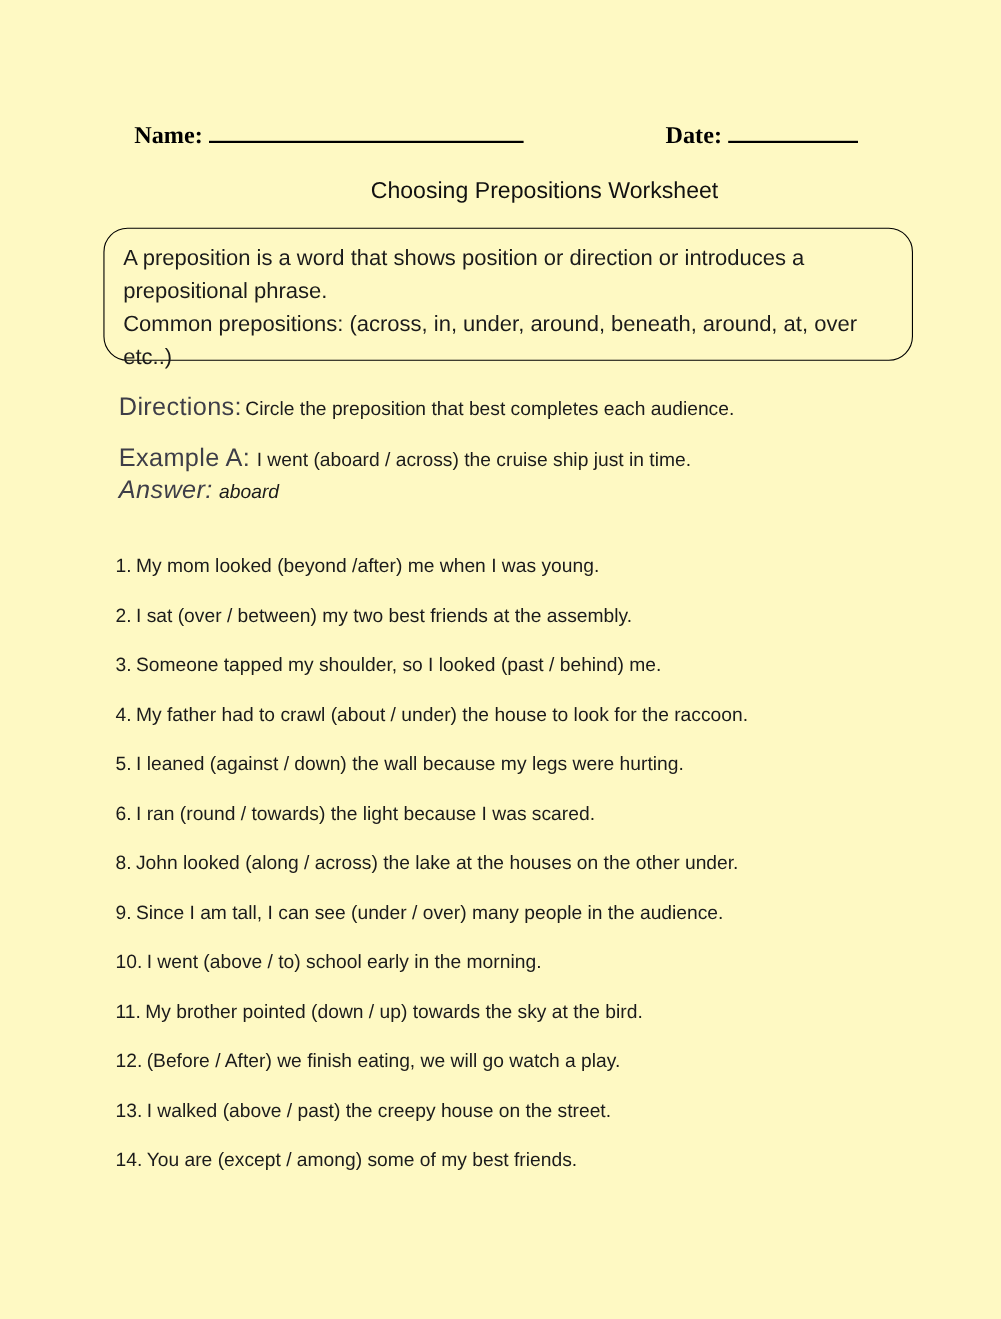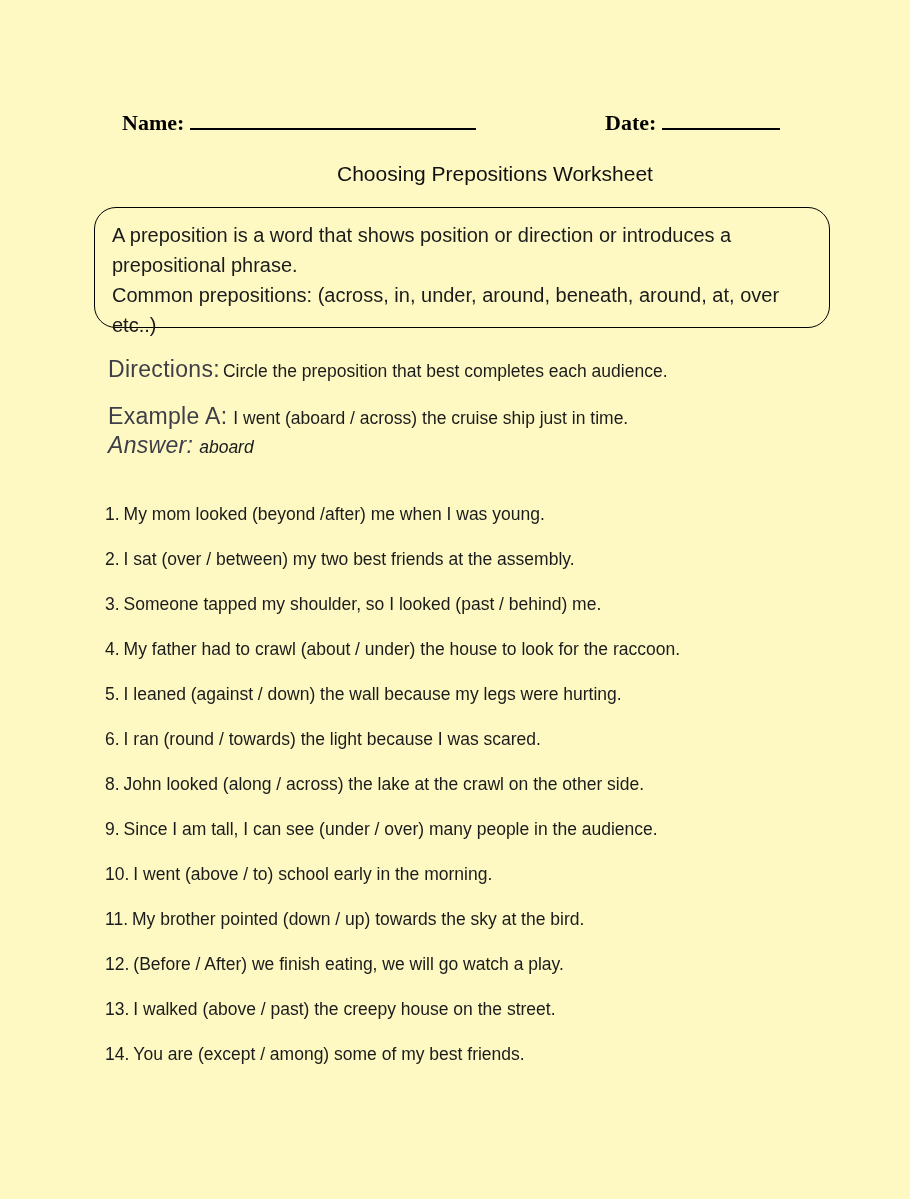--- a/index.html
+++ b/index.html
@@ -152,21 +152,21 @@
     <span class="dim-label">Answer:</span><span class="answer-text">aboard</span>
   </div>
 
   <div class="question-list">
     <div class="question-item"><span class="q-num">1.</span><span>My mom looked (beyond /after) me when I was young.</span></div>
     <div class="question-item"><span class="q-num">2.</span><span>I sat (over / between) my two best friends at the assembly.</span></div>
     <div class="question-item"><span class="q-num">3.</span><span>Someone tapped my shoulder, so I looked (past / behind) me.</span></div>
     <div class="question-item"><span class="q-num">4.</span><span>My father had to crawl (about / under) the house to look for the raccoon.</span></div>
     <div class="question-item"><span class="q-num">5.</span><span>I leaned (against / down) the wall because my legs were hurting.</span></div>
     <div class="question-item"><span class="q-num">6.</span><span>I ran (round / towards) the light because I was scared.</span></div>
-    <div class="question-item"><span class="q-num">8.</span><span>John looked (along / across) the lake at the crawl on the other side.</span></div>
+    <div class="question-item"><span class="q-num">8.</span><span>John looked (along / across) the lake at the houses on the other under.</span></div>
     <div class="question-item"><span class="q-num">9.</span><span>Since I am tall, I can see (under / over) many people in the audience.</span></div>
     <div class="question-item"><span class="q-num">10.</span><span>I went (above / to) school early in the morning.</span></div>
     <div class="question-item"><span class="q-num">11.</span><span>My brother pointed (down / up) towards the sky at the bird.</span></div>
     <div class="question-item"><span class="q-num">12.</span><span>(Before / After) we finish eating, we will go watch a play.</span></div>
     <div class="question-item"><span class="q-num">13.</span><span>I walked (above / past) the creepy house on the street.</span></div>
     <div class="question-item"><span class="q-num">14.</span><span>You are (except / among) some of my best friends.</span></div>
   </div>
 
 </div>
 

